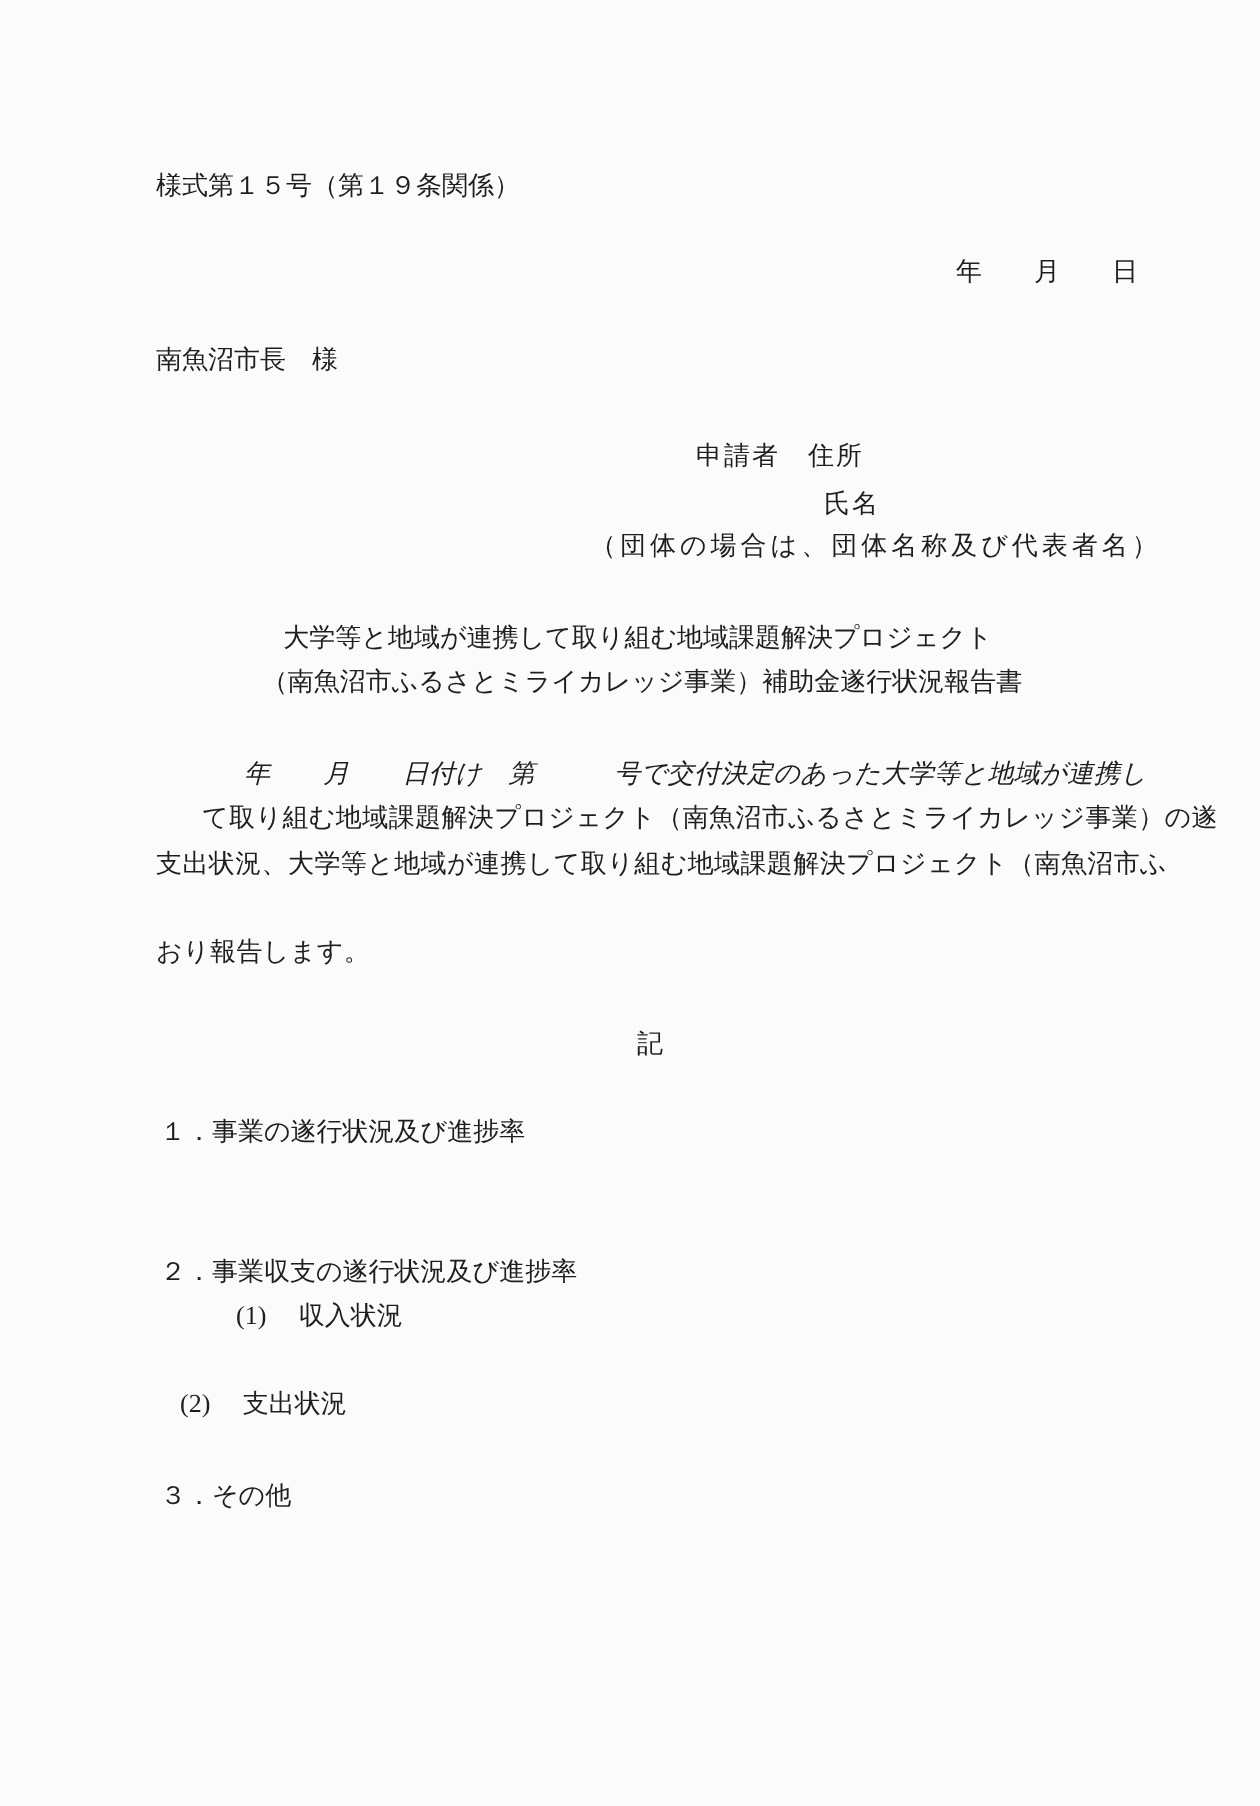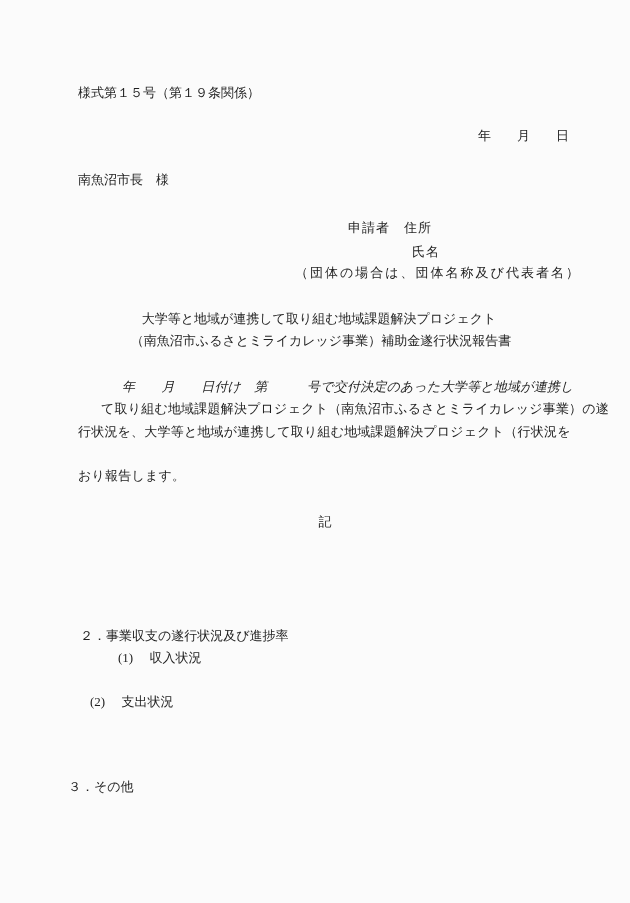--- a/index.html
+++ b/index.html
@@ -48,29 +48,30 @@
   <div class="tline ls2" style="left:295px; top:265px;">（団体の場合は、団体名称及び代表者名）</div>
 
   <div class="tline center" style="left:319px; top:311px;">大学等と地域が連携して取り組む地域課題解決プロジェクト</div>
 
   <div class="tline center" style="left:321px; top:333px;">（南魚沼市ふるさとミライカレッジ事業）補助金遂行状況報告書</div>
 
   <div class="tline body-ls body-indent" style="left:78px; top:379px;">年　　月　　日付け　第　　　号で交付決定のあった大学等と地域が連携し</div>
 
   <div class="tline body-ls" style="left:78px; top:401px;margin-left:23px;">て取り組む地域課題解決プロジェクト（南魚沼市ふるさとミライカレッジ事業）の遂</div>
 
-  <div class="tline body-ls" style="left:78px; top:424px;">行状況を、大学等と地域が連携して取り組む地域課題解決プロジェクト（行状況を</div>
+  <div class="tline body-ls" style="left:78px; top:424px;">支出状況、大学等と地域が連携して取り組む地域課題解決プロジェクト（南魚沼市ふ</div>
 
 
   <div class="tline body-ls" style="left:78px; top:468px;">おり報告します。</div>
 
   <div class="tline center" style="left:325px; top:514px;">記</div>
 
+  <div class="tline" style="left:80px; top:558px;">１．事業の遂行状況及び進捗率</div>
 
   <div class="tline" style="left:80px; top:628px;">２．事業収支の遂行状況及び進捗率</div>
 
   <div class="tline" style="left:90px; top:650px;margin-left:28px;">(1)　 収入状況</div>
 
   <div class="tline" style="left:90px; top:694px;">(2)　 支出状況</div>
 
-  <div class="tline" style="left:68px; top:740px;margin-top:39px;">３．その他</div>
+  <div class="tline" style="left:80px; top:740px;">３．その他</div>
 
 </div>
 
 </body></html>

